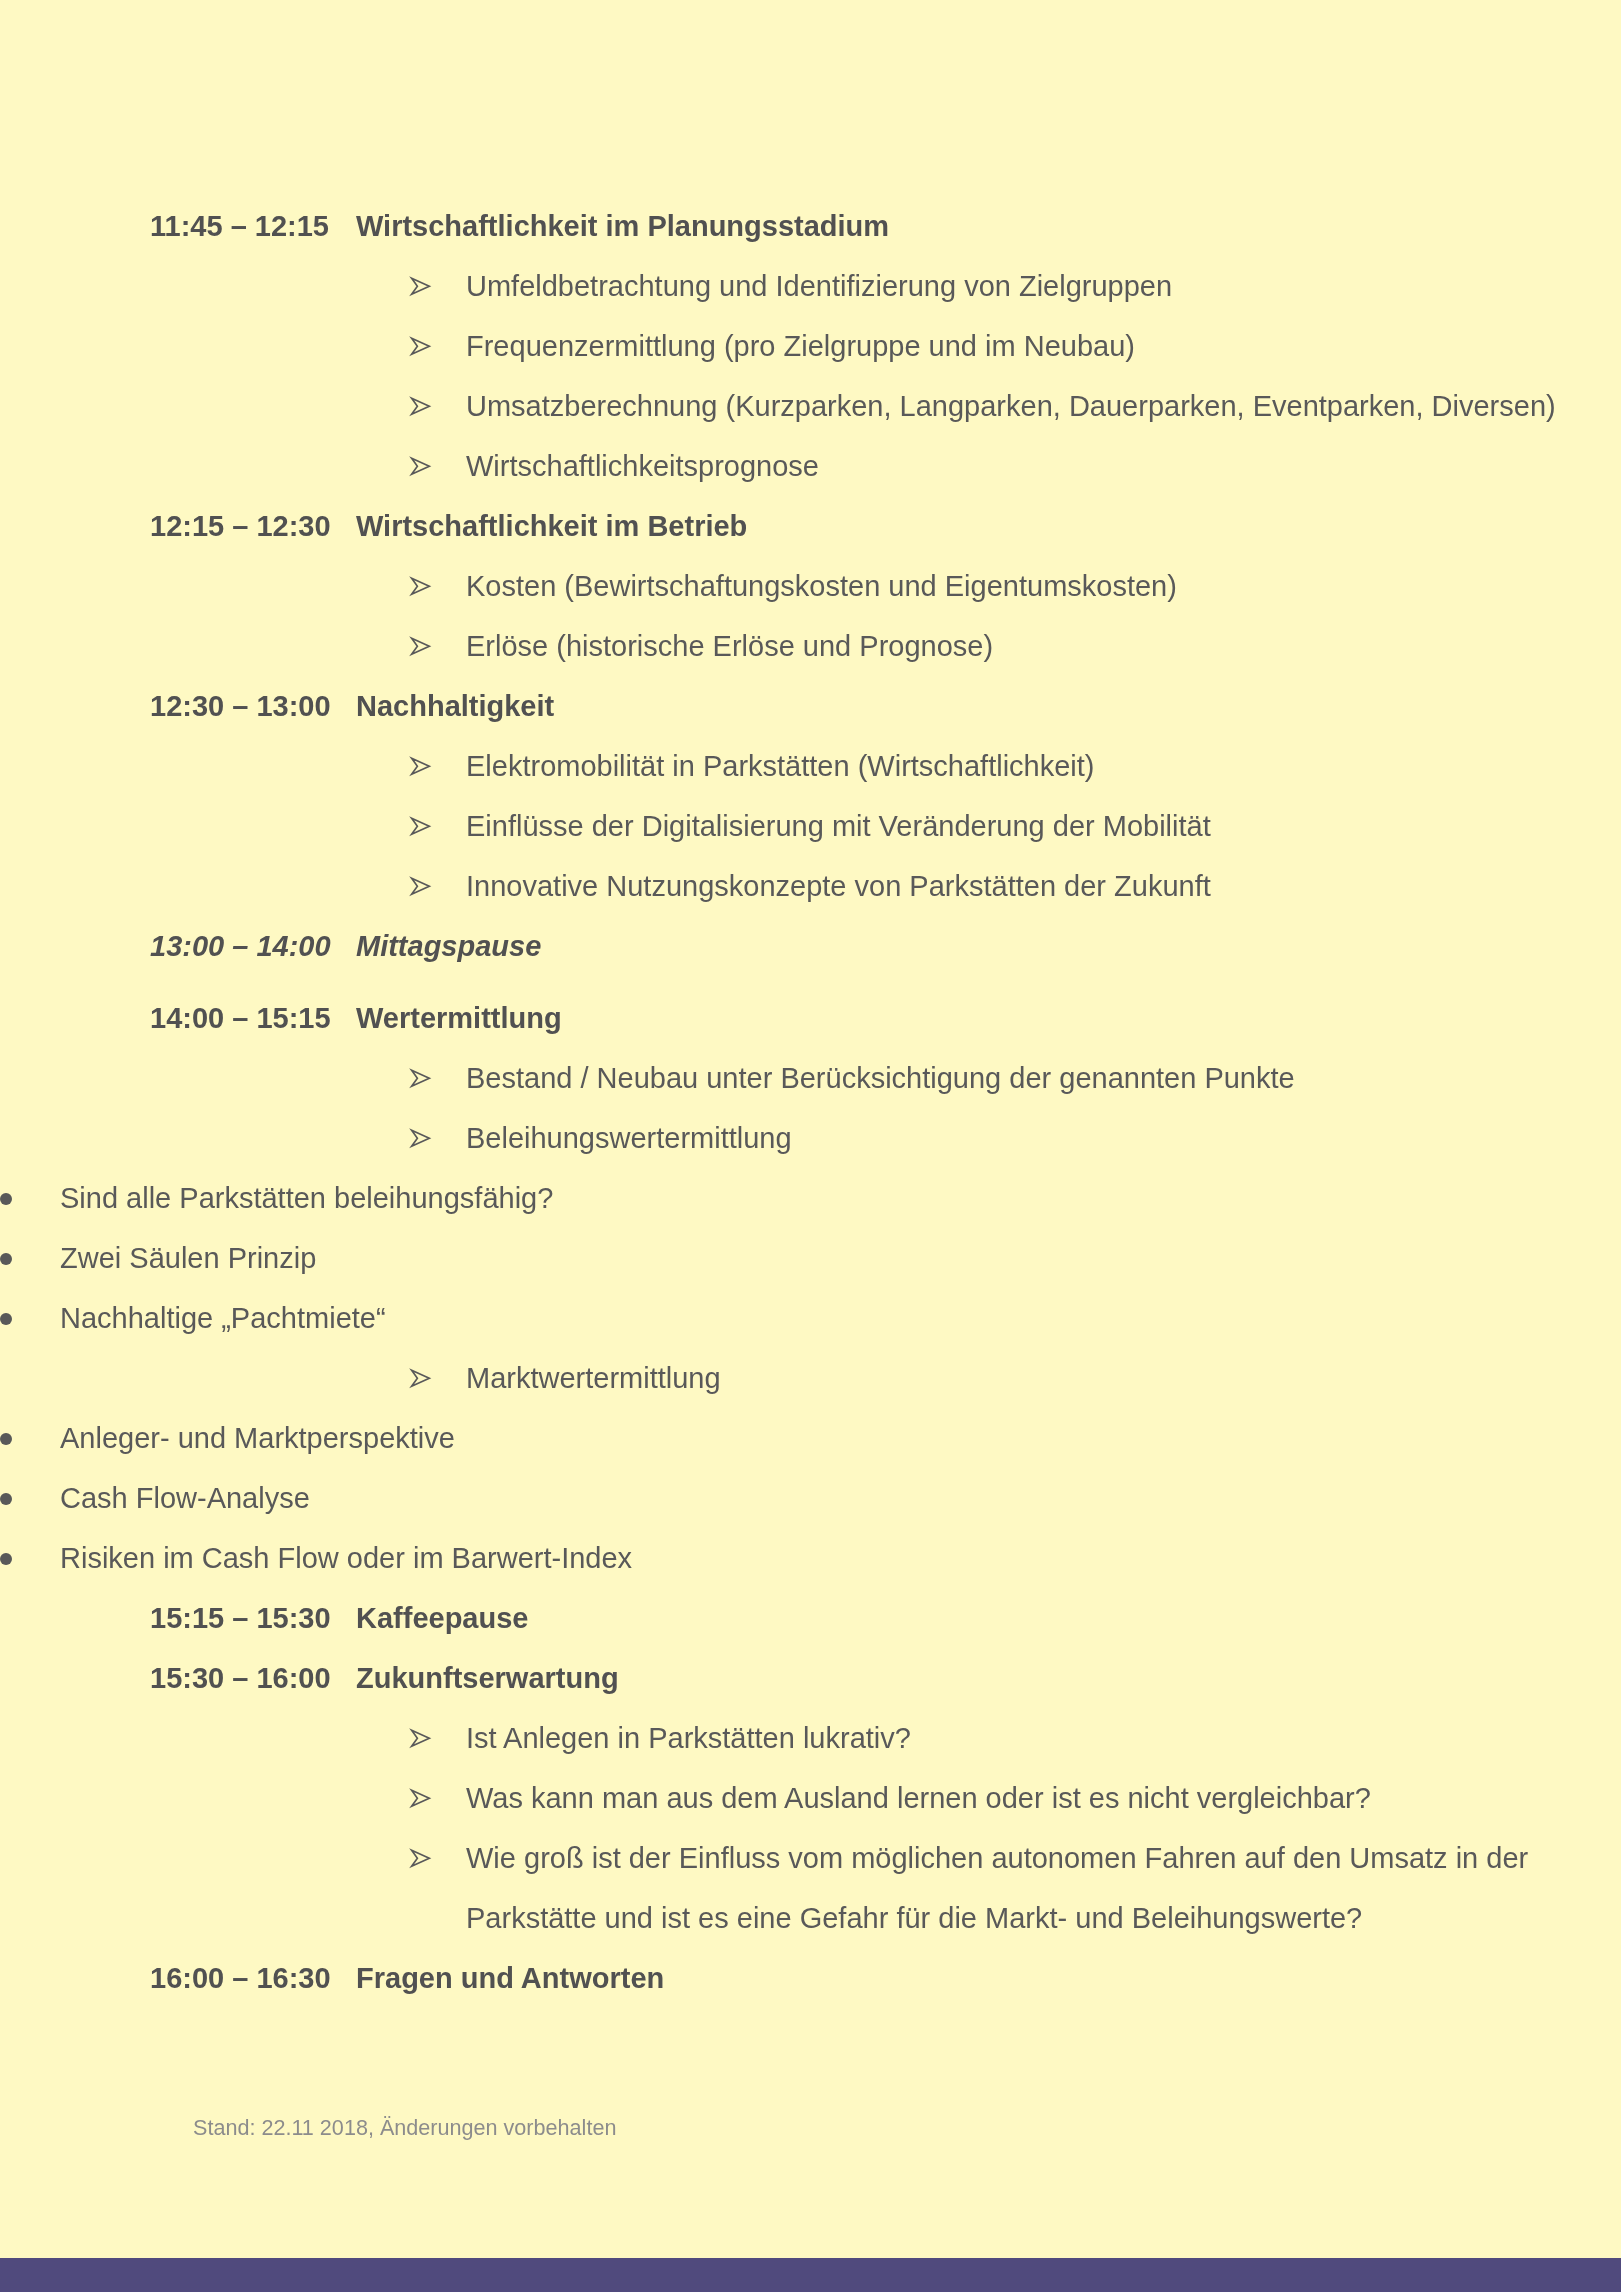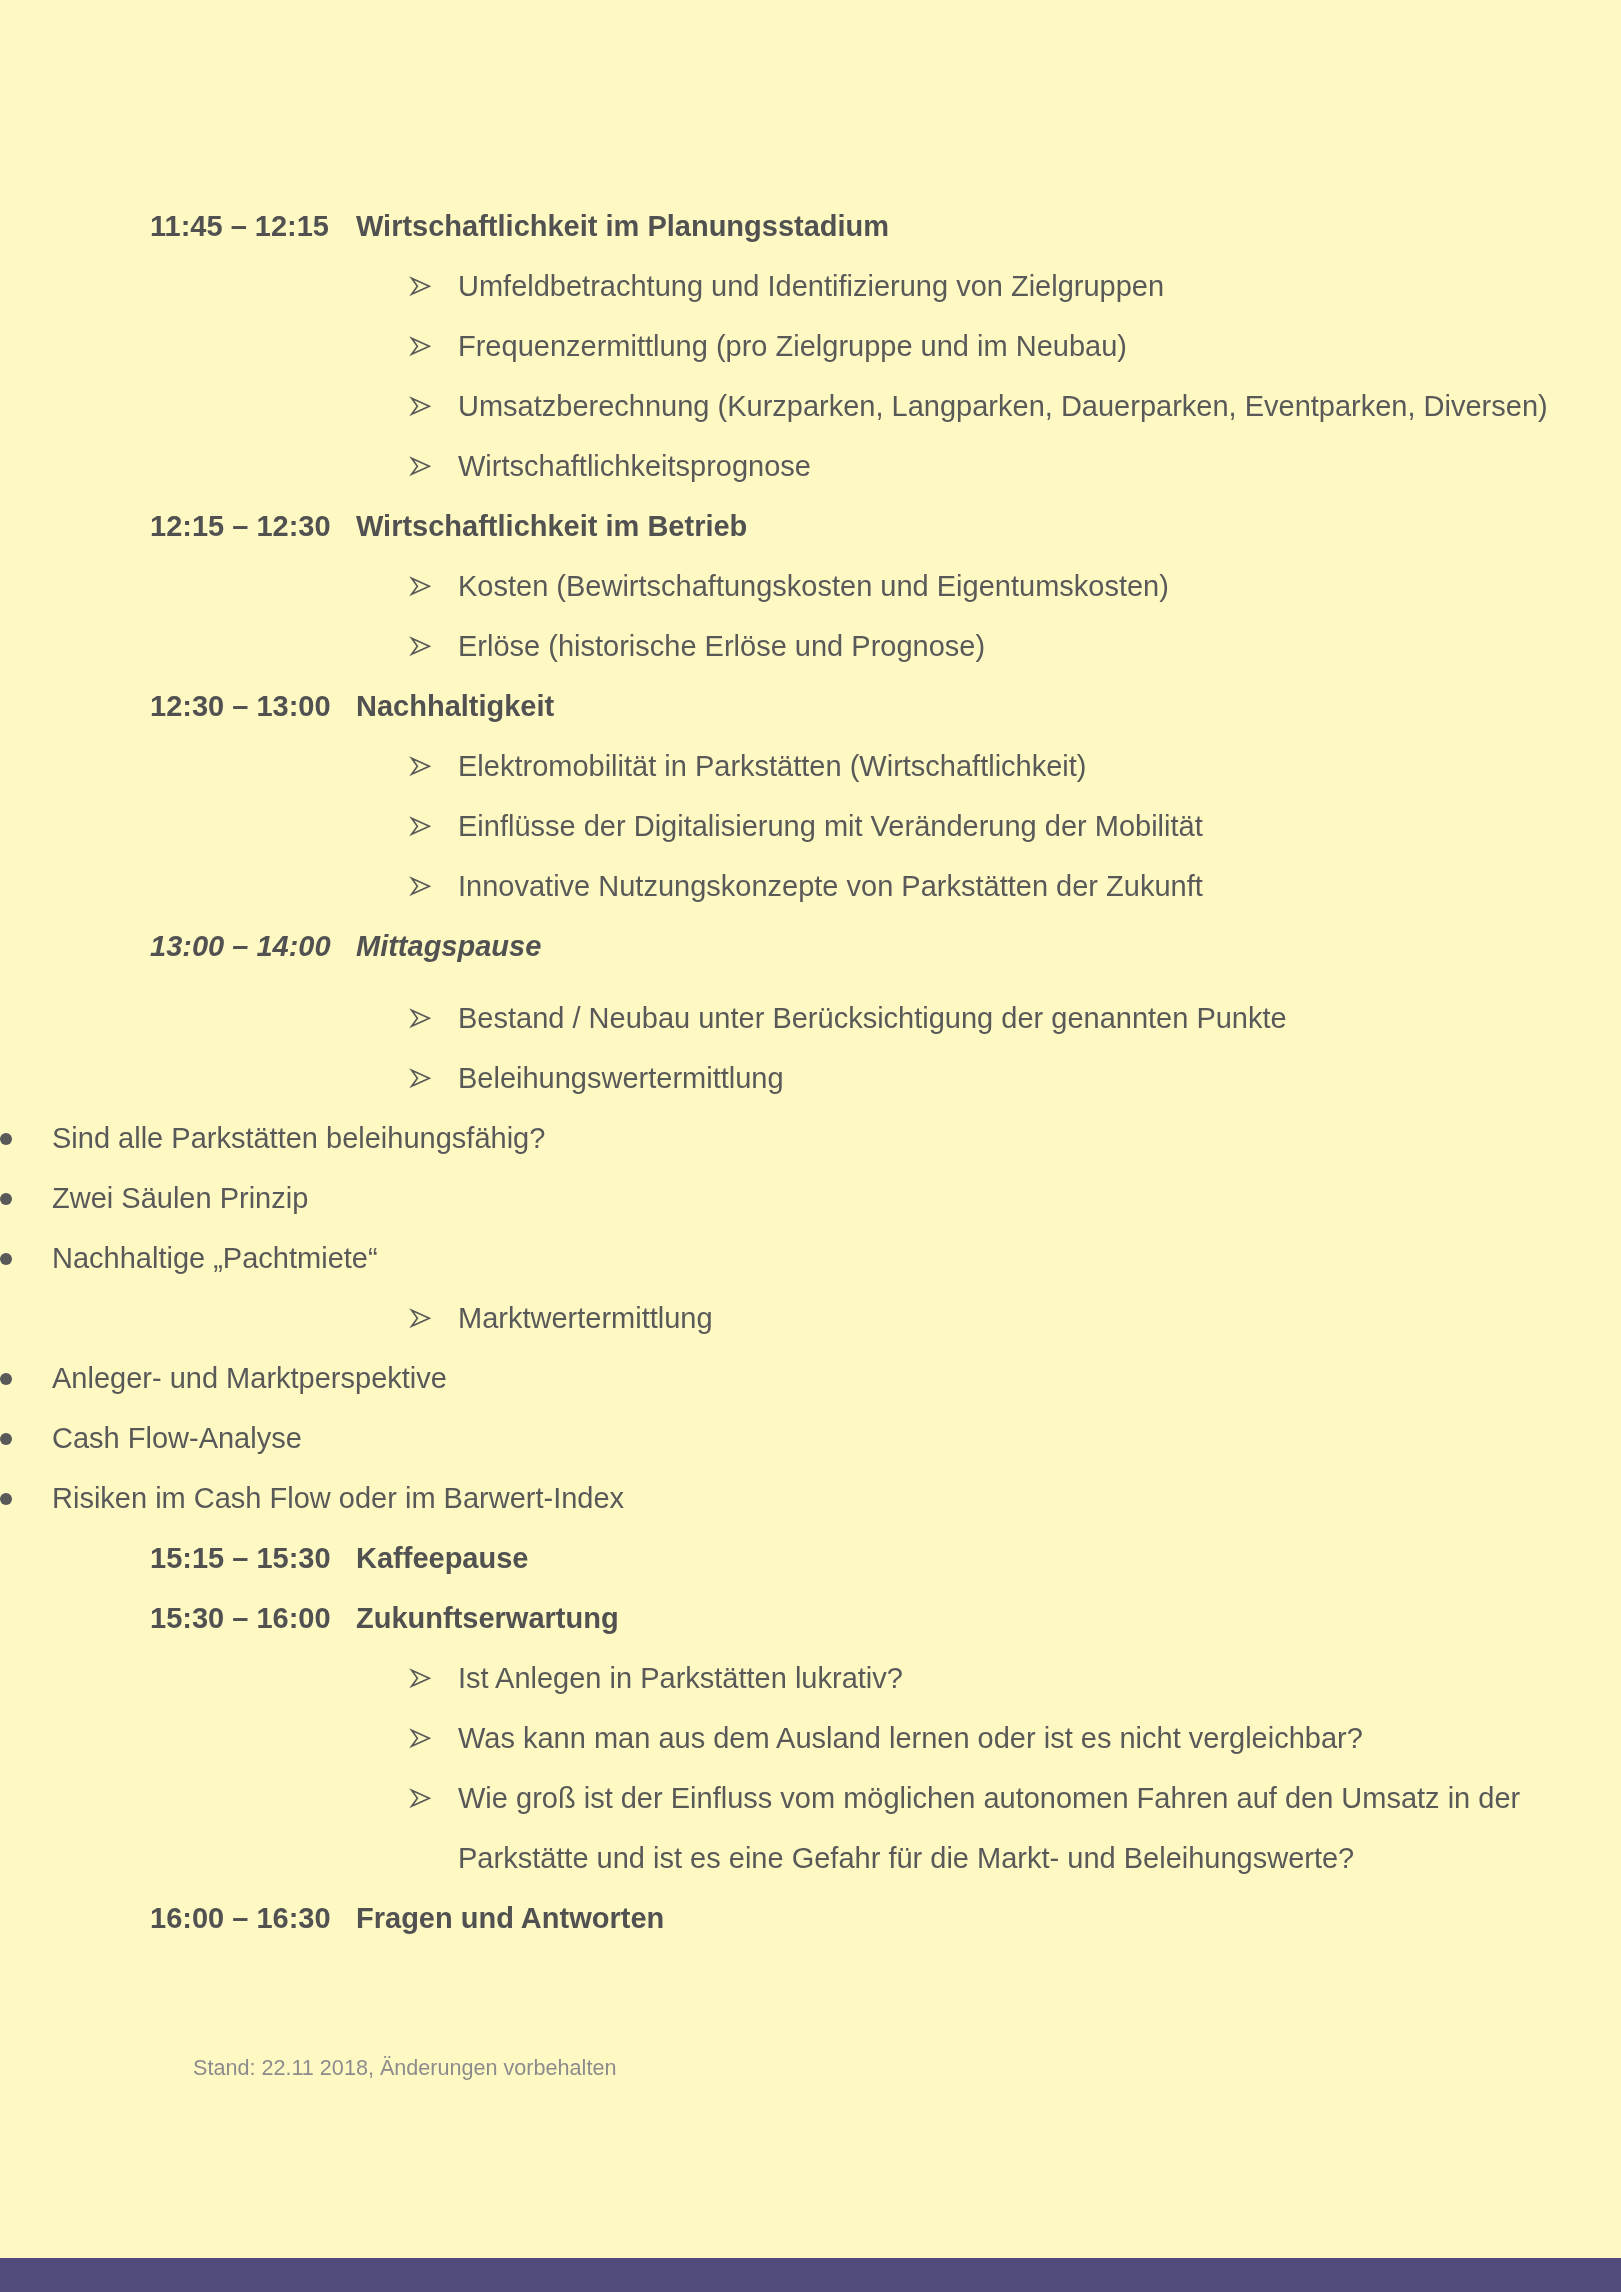--- a/index.html
+++ b/index.html
@@ -42,21 +42,21 @@
   .bullet-row.level1 { padding-left: 407px; }
   .bullet-row.level2 { }
   .bullet-icon {
     flex: none;
     display: flex;
     align-items: center;
     height: 60px;
   }
   .level1 .bullet-icon { width: 51px; }
   .level2 .bullet-icon { width: 52px; }
-  .bullet-text { max-width: 1108px; }
+  .bullet-text { max-width: 1108px; margin-left: 8px; }
   .dot {
     width: 11.8px;
     height: 11.8px;
     border-radius: 50%;
     background: #595959;
     margin-top: 2px;
   }
 
   
   .agenda-item:nth-child(4) { margin-bottom: 11.8px; font-style: italic; }
@@ -172,20 +172,24 @@
           <span class="bullet-text">Innovative Nutzungskonzepte von Parkstätten der Zukunft</span>
         </div>
       </div>
       <div class="agenda-item">
         <div class="agenda-row">
           <span class="time">13:00 – 14:00</span>
           <span class="title">Mittagspause</span>
         </div>
       </div>
       <div class="agenda-item">
+        <div class="agenda-row">
+          <span class="time">14:00 – 15:15</span>
+          <span class="title">Wertermittlung</span>
+        </div>
         <div class="bullet-row level1">
           <span class="bullet-icon">
             <svg width="26.5" height="26.5" viewBox="0 0 24 24" aria-hidden="true">
               <path d="M4.2 4.8 L20.2 12 L4.2 19.2 L9.4 12 Z" fill="none" stroke="#595959" stroke-width="1.5" stroke-linejoin="miter"></path>
             </svg>
           </span>
           <span class="bullet-text">Bestand / Neubau unter Berücksichtigung der genannten Punkte</span>
         </div>
         <div class="bullet-row level1">
           <span class="bullet-icon">

